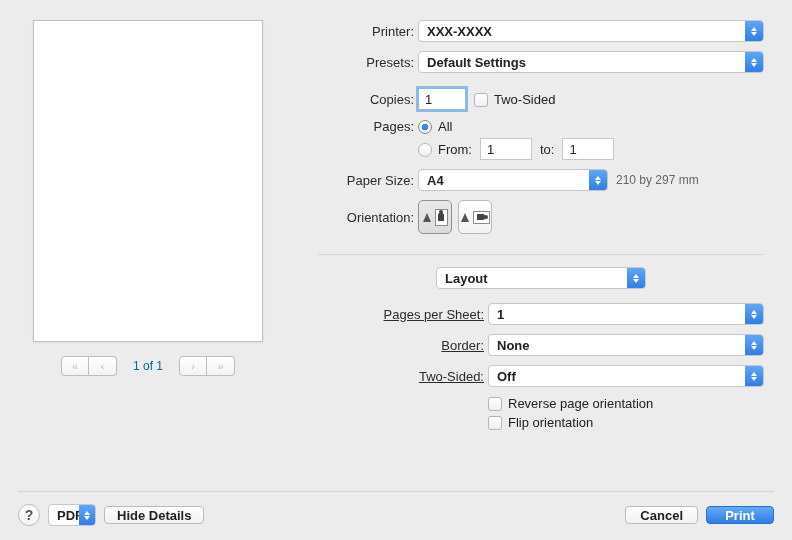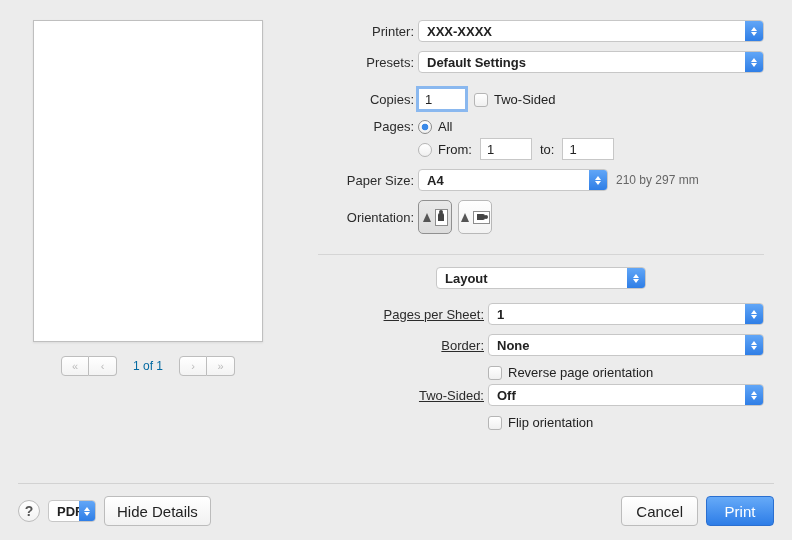--- a/index.html
+++ b/index.html
@@ -219,30 +219,31 @@
   .help-btn {
     width: 22px; height: 22px;
     border-radius: 50%;
     border: 1px solid #bcbcbc;
     background: linear-gradient(#ffffff,#f3f3f3);
     display:flex; align-items:center; justify-content:center;
     font-size: 14px; color:#555; font-weight:bold;
     cursor: default;
   }
   .btn {
-    height: 30px;
+    height: 18px;
     padding: 0 14px;
     border: 1px solid #bcbcbc;
     border-radius: 4px;
     background: linear-gradient(#ffffff,#f1f1f1);
-    font-size: 15px;
+    font-size: 13px;
     color: #222;
     display:inline-flex; align-items:center; justify-content:center;
     cursor: default;
     min-width: 68px;
+    font-weight: bold;
   }
   .btn.primary {
     background: linear-gradient(#66aaf8,#2d7de7);
     border-color: #2a6fd0;
     color: #fff;
   }
   .spacer { flex: 1; }
 </style>
 </head>
 <body>
@@ -374,37 +375,37 @@
       <div class="row">
         <div class="label sub">Border:</div>
         <div class="field">
           <div class="select" style="flex:1">
             <span>None</span>
             <span class="arrow"></span>
           </div>
         </div>
       </div>
 
+      <div class="row">
+        <div class="label sub">Two-Sided:</div>
+        <div class="field">
+          <div class="select" style="flex:1">
+            <span>Off</span>
+            <span class="arrow"></span>
+          </div>
+        </div>
+      </div>
+
       <div class="row" style="margin-bottom:4px">
         <div class="label sub"></div>
         <div class="field">
           <span class="chk-row">
             <span class="checkbox"></span>
             <span>Reverse page orientation</span>
           </span>
-        </div>
-      </div>
-
-      <div class="row">
-        <div class="label sub">Two-Sided:</div>
-        <div class="field">
-          <div class="select" style="flex:1">
-            <span>Off</span>
-            <span class="arrow"></span>
-          </div>
         </div>
       </div>
       <div class="row">
         <div class="label sub"></div>
         <div class="field">
           <span class="chk-row">
             <span class="checkbox"></span>
             <span>Flip orientation</span>
           </span>
         </div>

